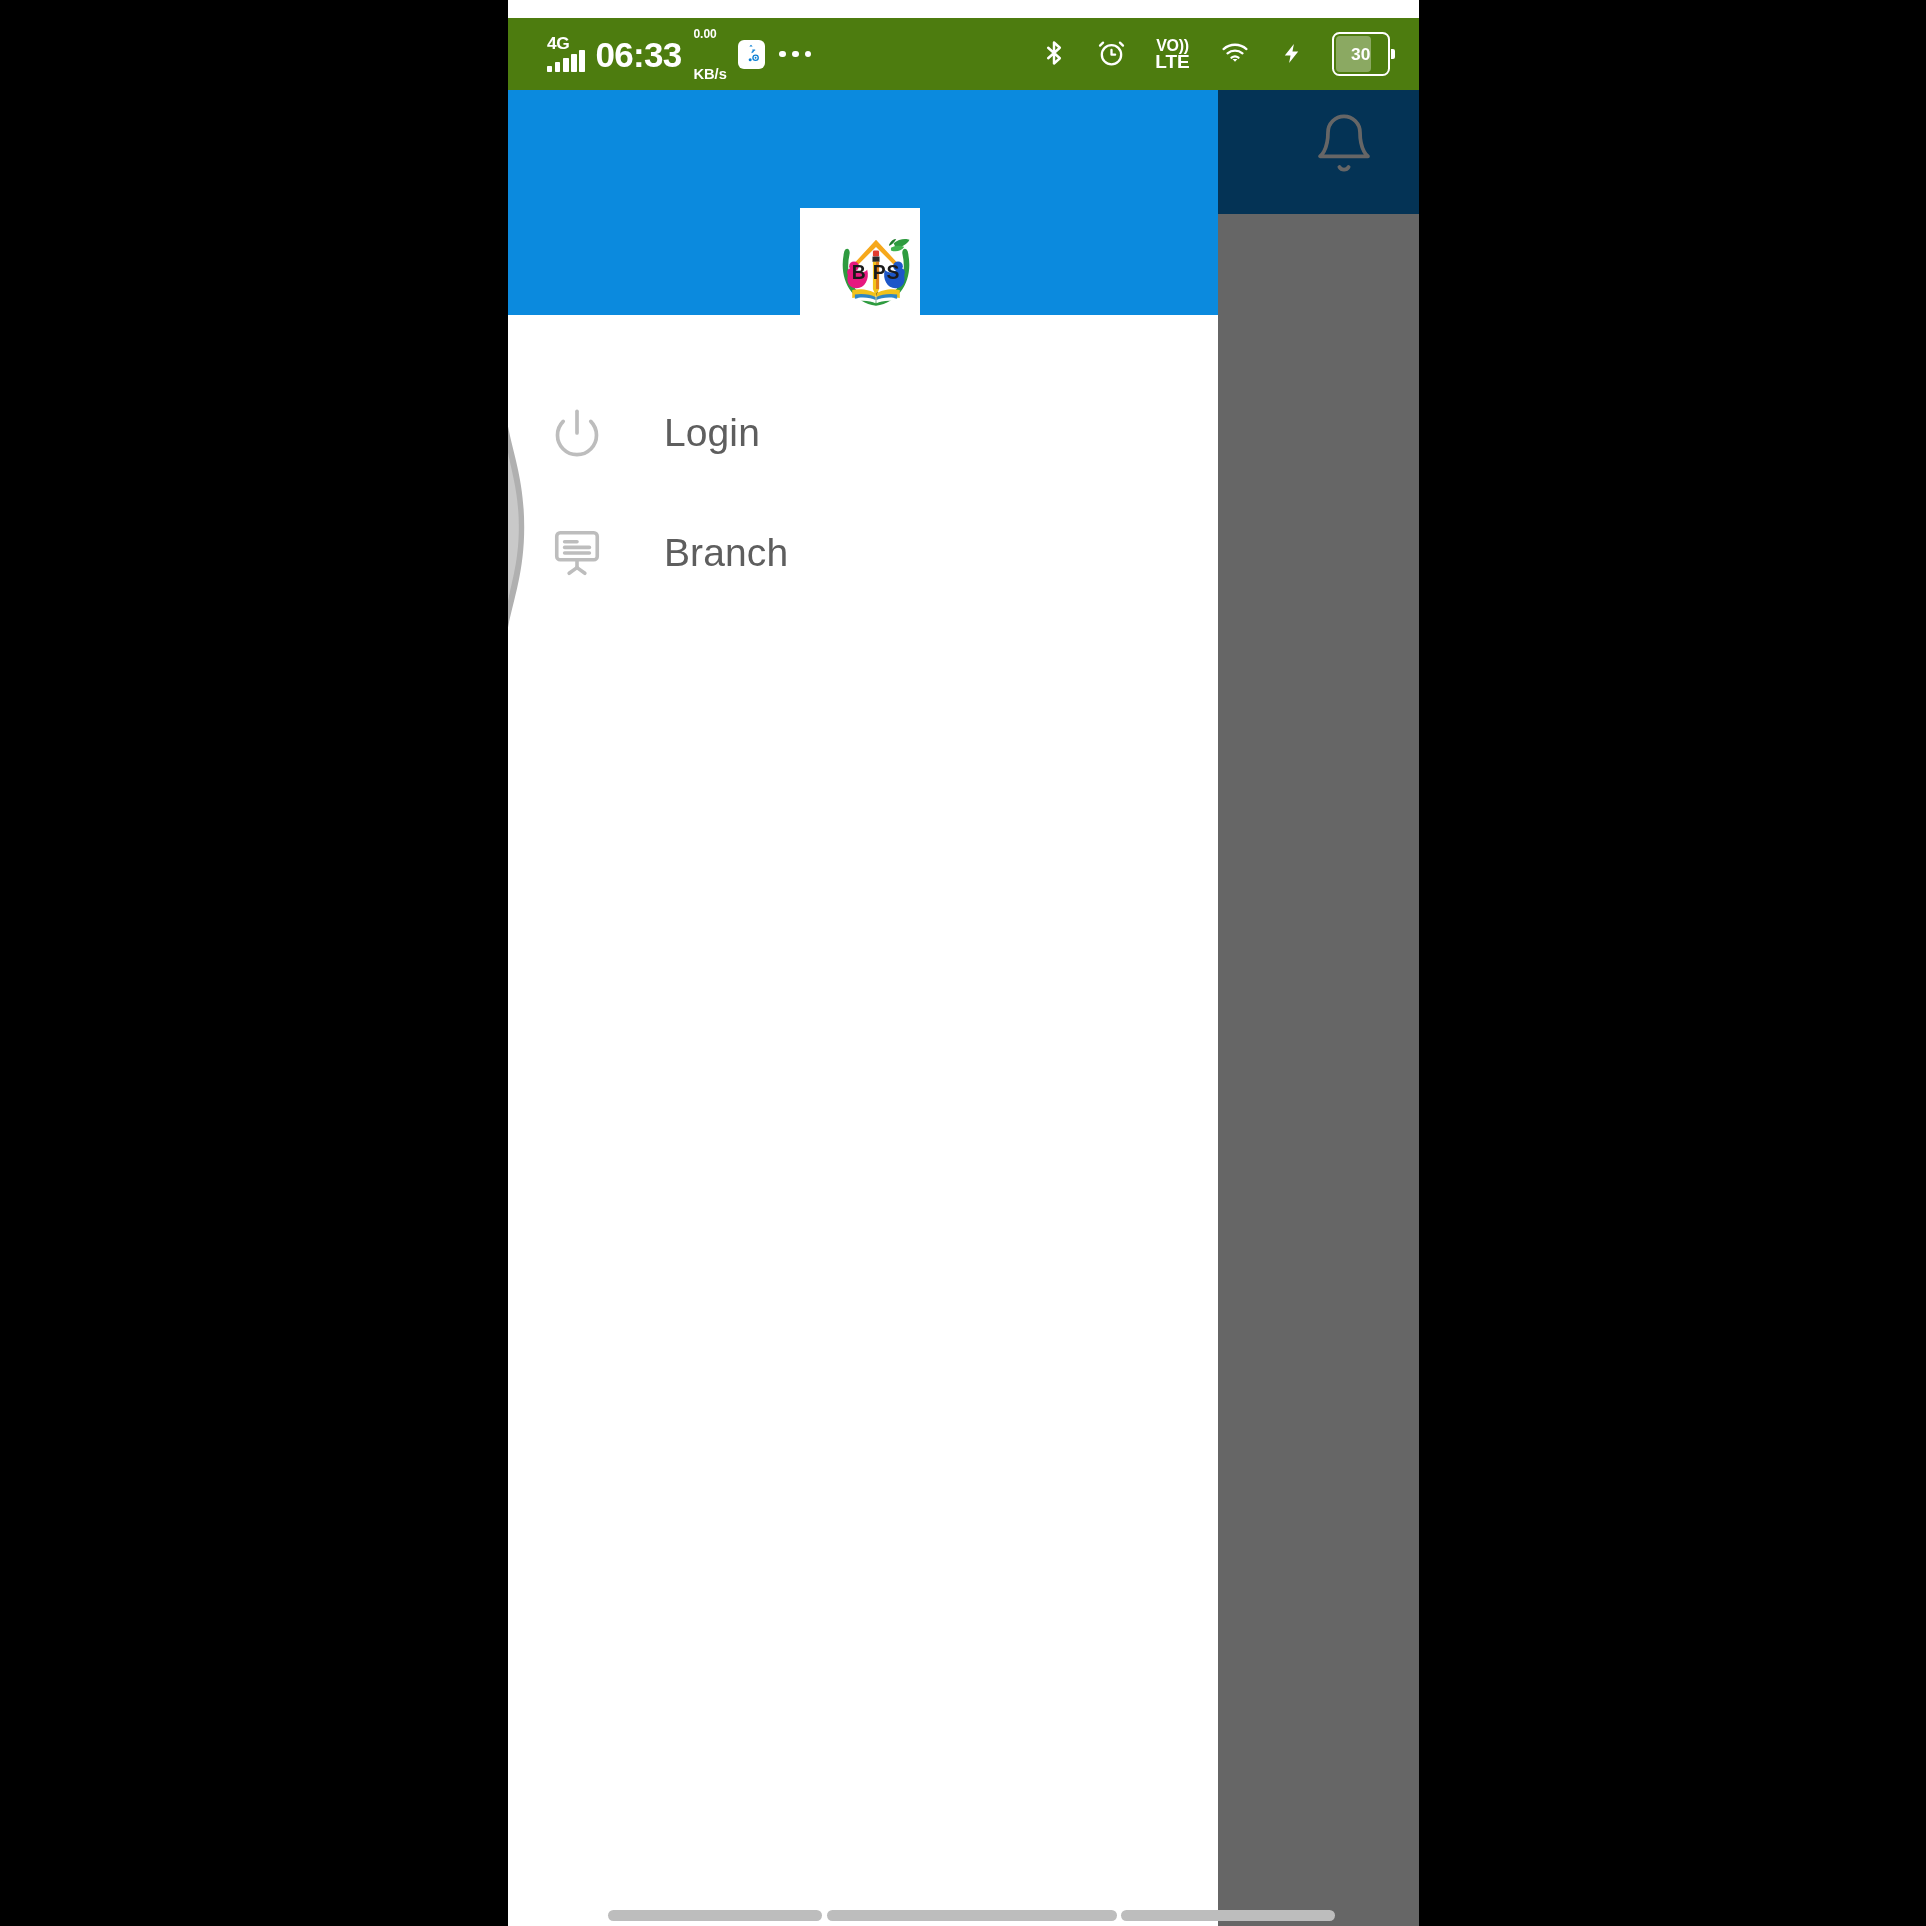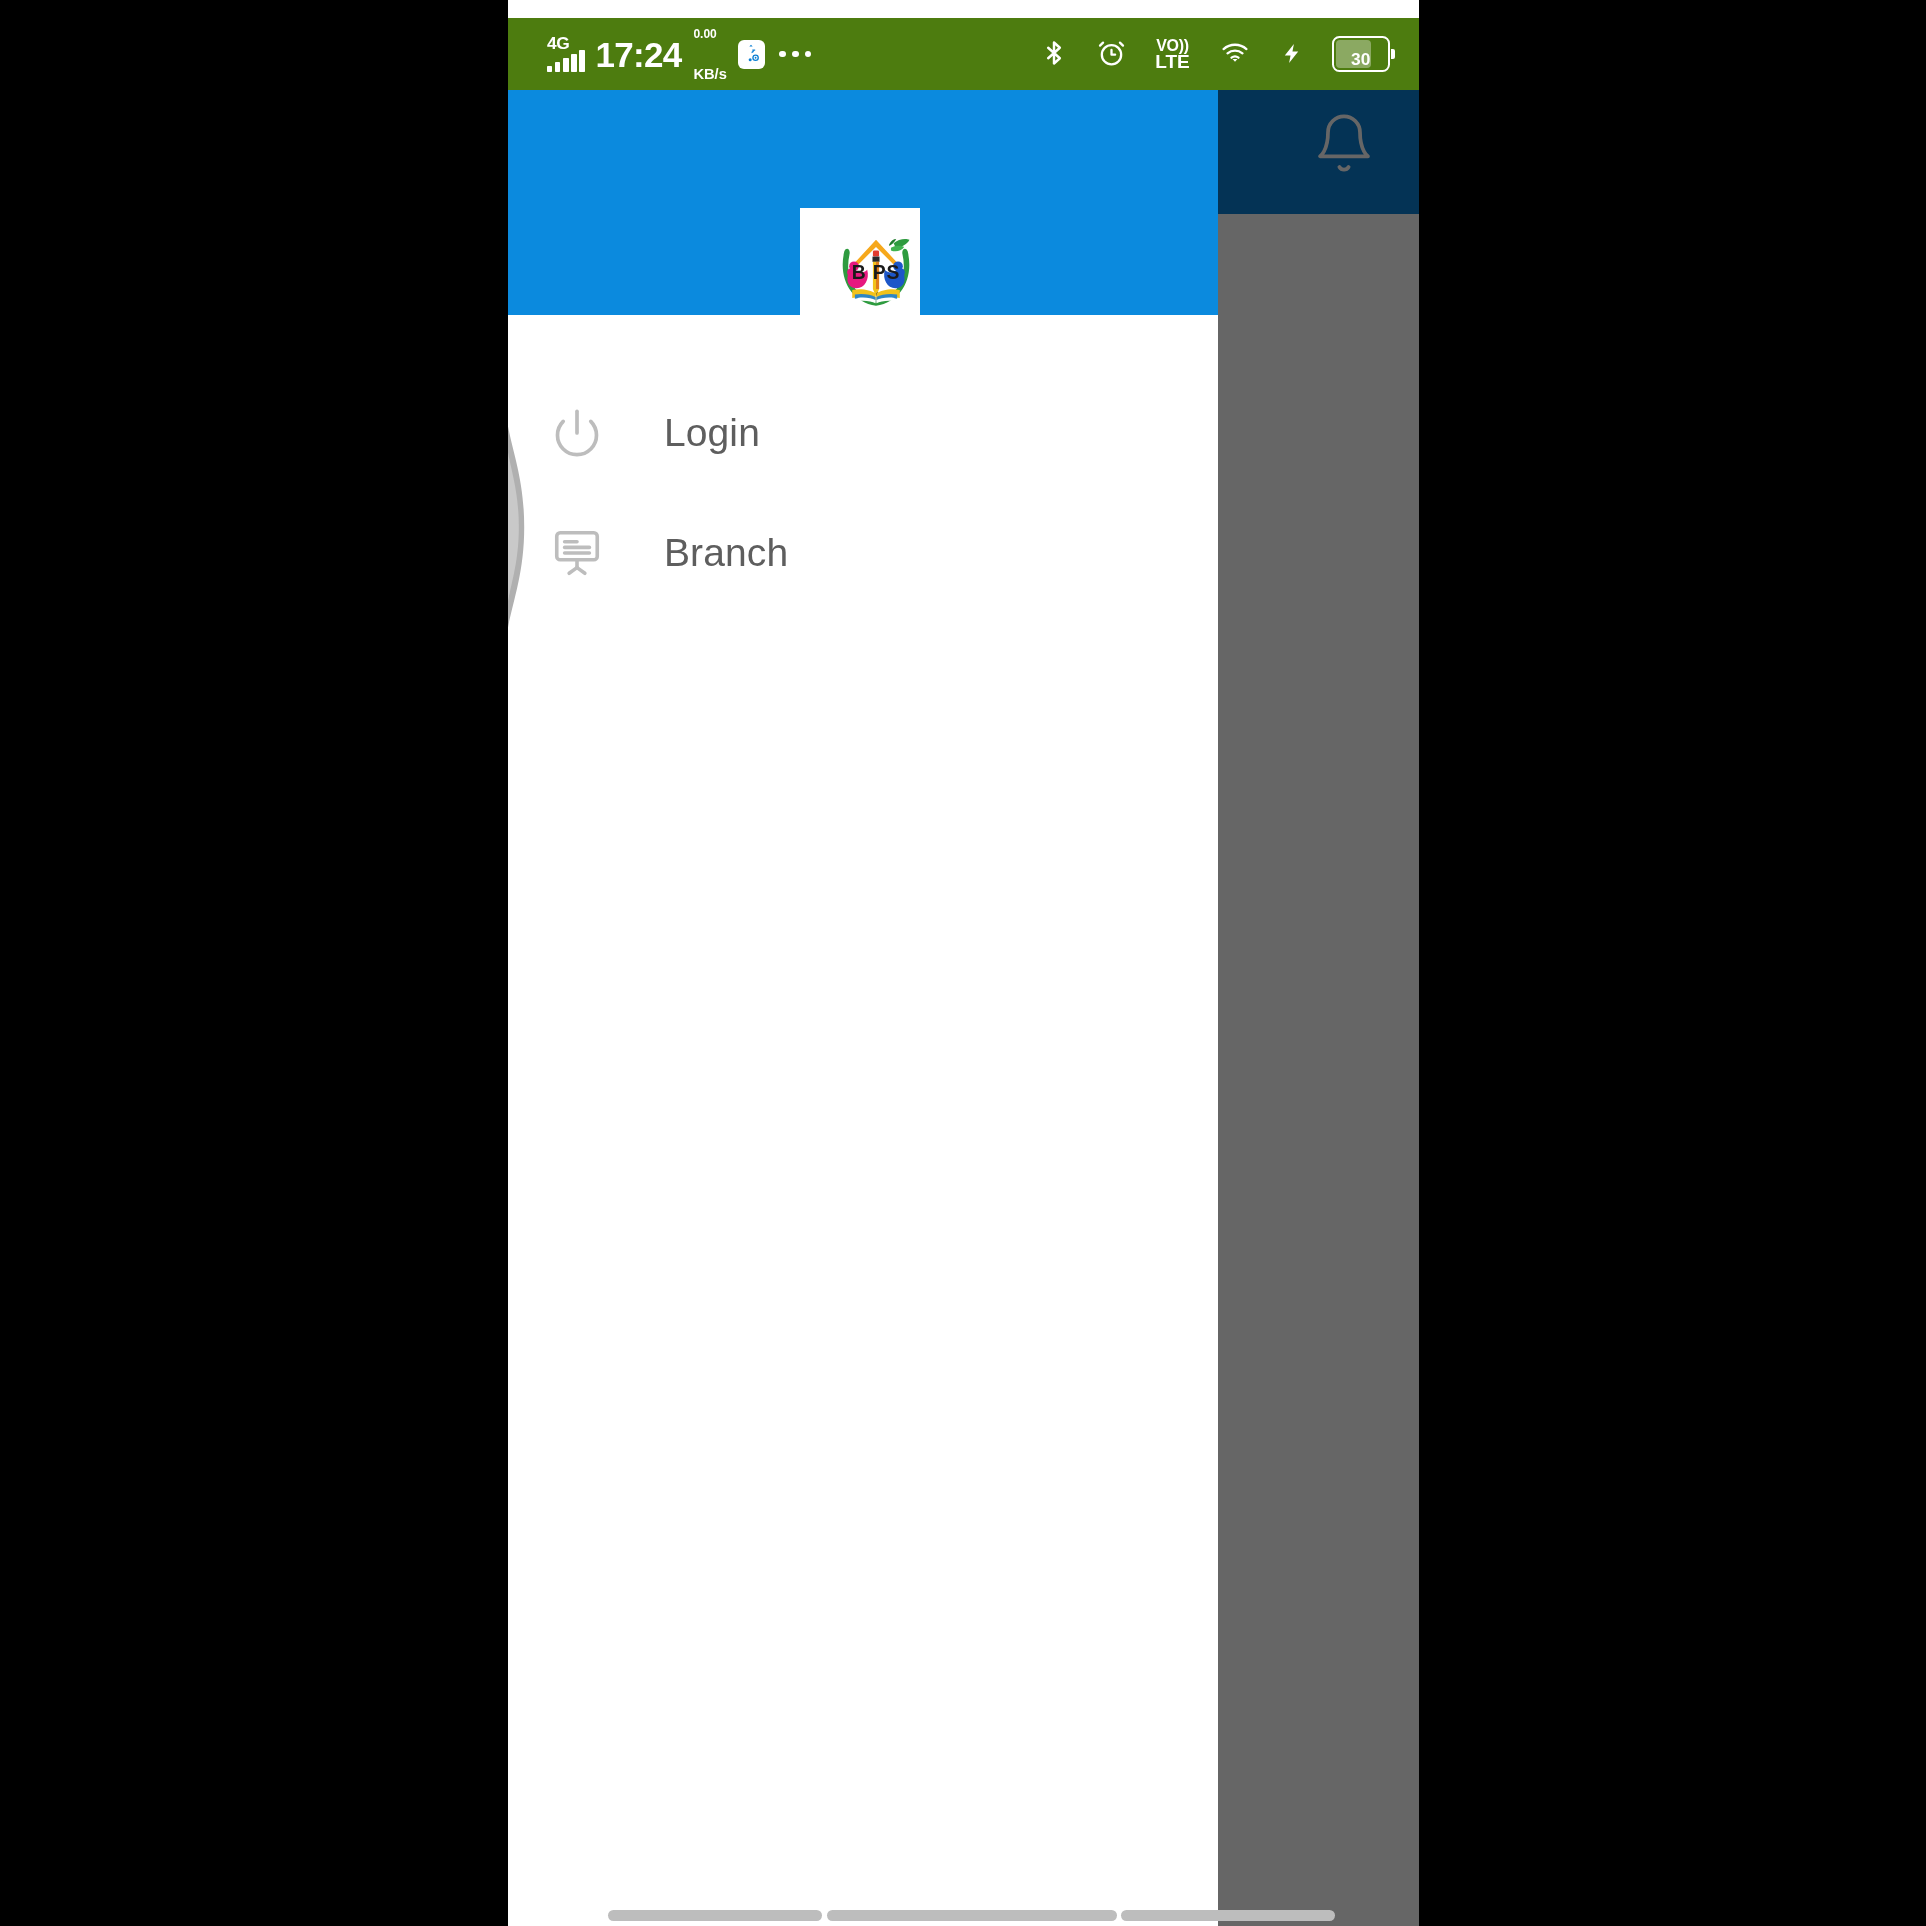--- a/index.html
+++ b/index.html
@@ -97,25 +97,25 @@
     line-height: 16px;
     font-weight: 700;
   }
   .volte .top { font-size: 16px; letter-spacing: -0.3px; }
   .volte .bot { font-size: 19px; letter-spacing: 0px; }
 
   .battery {
     display: flex; align-items: center;
   }
   .battery .shell {
-    width: 58px; height: 36px;
+    width: 58px; height: 44px;
     border: 2.7px solid #ffffff;
     border-radius: 7.4px;
     position: relative;
-    display: flex; align-items: flex-end;
+    display: flex; align-items: center;
     padding: 0;
   }
   .battery .fill {
     position: absolute;
     left: 2px; top: 2px; bottom: 2px;
     width: 66%;
     background: rgba(255,255,255,0.35);
     border-radius: 4px;
   }
   .battery .pct {
@@ -366,21 +366,21 @@
           <span class="sig-gen">4G</span>
           <span class="sig-bars">
             <i></i>
               <i></i>
               <i></i>
               <i></i>
               <i></i>
           </span>
         </div>
 
-        <span class="clock">17:24</span>
+        <span class="clock">06:33</span>
 
         <span class="netspeed">
           <span class="val">0.00</span>
           <span class="unit">KB/s</span>
         </span>
 
         <span class="usb-chip">
           <svg viewBox="0 0 24 24" width="20" height="20" fill="#0b7fd4">
             <path d="M10 3l2-2 2 2h-1.3v8.2l2.6-1.6V8.2h1.7V6.5h-3.4v1.7h.9l-1.8 1.1V3H10z"></path>
             <circle cx="11" cy="19" r="1.8"></circle>

